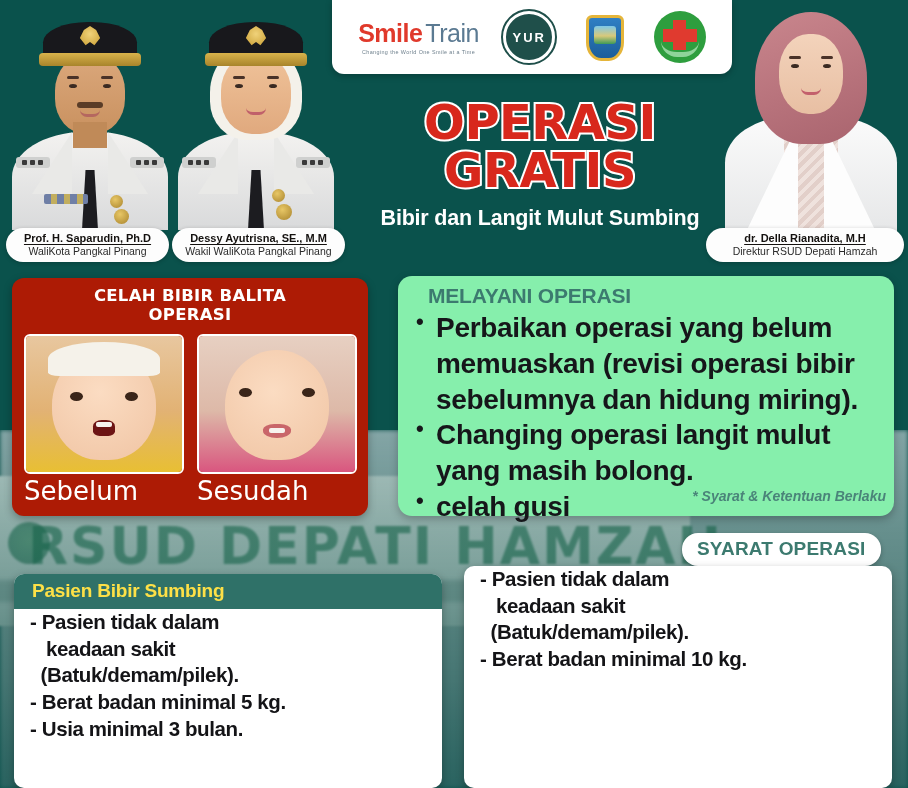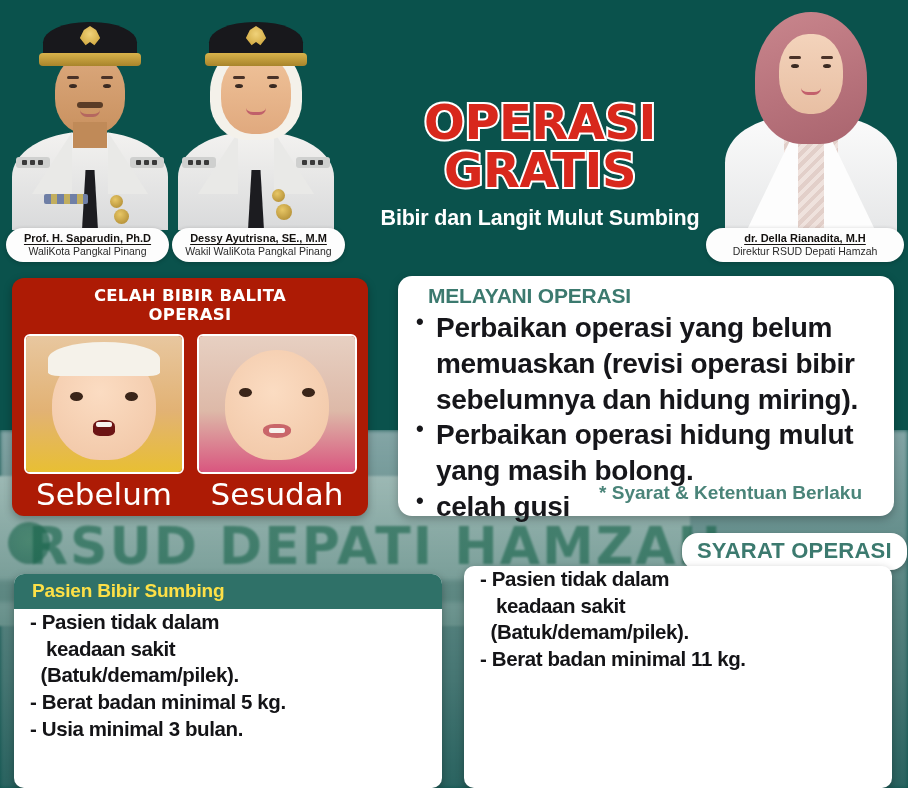--- a/index.html
+++ b/index.html
@@ -287,56 +287,56 @@
   }
   .baby-teeth {
     position: absolute; left: 50%; transform: translateX(-50%);
     width: 16px; height: 5px; background: #f7f2ee; border-radius: 2px;
   }
   .rc-labels {
     position: absolute; left: 12px; top: 198px; width: 334px;
     display: flex; gap: 13px;
   }
   .rc-label {
-    width: 160px; text-align: center; color: #ffffff;
-    font-size: 31px; font-weight: 400;
+    width: 160px; text-align: left; color: #ffffff;
+    font-size: 26px; font-weight: 400;
     font-family: "DejaVu Sans", sans-serif;
   }
 
   
   #services {
     position: absolute; left: 398px; top: 276px; width: 496px; height: 240px;
-    background: #ffffff; border-radius: 14px;
+    background: #86efac; border-radius: 14px;
     padding: 8px 14px 6px 16px;
     box-shadow: 0 3px 8px rgba(0,0,0,.26);
   }
   .svc-title {
     color: #3c7a6f; font-size: 21px; font-weight: 700;
     letter-spacing: -.2px; margin-left: 14px; margin-bottom: 2px;
   }
   .svc-list { list-style: none; }
   .svc-list li {
     position: relative; padding-left: 22px;
     font-size: 28px; font-weight: 700; color: #16161a;
     line-height: 1.28; letter-spacing: -.3px;
   }
   .svc-list li::before {
     content: "•"; position: absolute; left: 2px; top: -2px; font-size: 22px;
   }
   .svc-note {
-    position: absolute; right: 32px; bottom: 12px;
-    color: #4a8479; font-size: 19px; font-weight: 700; 
+    position: absolute; right: 8px; bottom: 12px;
+    color: #4a8479; font-size: 14px; font-weight: 700; font-style: italic;
   }
 
   
   #syaratBadge {
     position: absolute; left: 682px; top: 533px;
     background: #ffffff; border-radius: 16px;
     padding: 5px 15px 6px;
-    color: #3c7a6f; font-size: 22px; font-weight: 700; letter-spacing: .2px;
+    color: #3c7a6f; font-size: 19px; font-weight: 700; letter-spacing: .2px;
     box-shadow: 0 2px 5px rgba(0,0,0,.25);
   }
 
   
   .reqcard {
     position: absolute; background: #ffffff;
     border-radius: 10px; overflow: hidden;
     box-shadow: 0 3px 9px rgba(0,0,0,.3);
   }
   #reqLeft  { left: 14px;  top: 574px; width: 428px; height: 214px; }
@@ -362,20 +362,39 @@
     <div class="bd-building"></div>
     <div class="bd-band"></div>
 
   </div>
   <div class="bd-seal"></div>
   <div class="bd-watermark">RSUD DEPATI HAMZAH</div>
   <div class="backdrop" style="pointer-events:none">
     <div class="bd-tealwash"></div>
   </div>
 
+  <div class="logobar">
+    <div class="smiletrain">
+      <div class="st-row">
+        <span class="st-word-a">Smile</span>
+        <span class="st-word-b">Train</span>
+      </div>
+      <div class="st-tag">Changing the World One Smile at a Time</div>
+    </div>
+    <div class="yur">YUR</div>
+    <div class="crest">
+      <div class="crest-shield"></div>
+      <div class="crest-inner"></div>
+    </div>
+    <div class="hosp">
+      <div class="hosp-cross-v"></div>
+      <div class="hosp-cross-h"></div>
+      <div class="hosp-hands"></div>
+    </div>
+  </div>
 
   <div class="portrait" id="official1">
     <div class="of-uniform"></div>
     <div class="of-collar-l"></div>
     <div class="of-collar-r"></div>
     <div class="of-tie"></div>
     <div class="of-shoulder l">
         <i style="left:6px"></i>
         <i style="left:14px"></i>
         <i style="left:22px"></i>
@@ -488,21 +507,21 @@
     <div class="rc-labels">
       <div class="rc-label">Sebelum</div>
       <div class="rc-label">Sesudah</div>
     </div>
   </div>
 
   <div id="services">
     <div class="svc-title">MELAYANI OPERASI</div>
     <ul class="svc-list">
       <li>Perbaikan operasi yang belum memuaskan (revisi operasi bibir sebelumnya dan hidung miring).</li>
-      <li>Perbaikan operasi hidung mulut yang masih bolong.</li>
+      <li>Changing operasi langit mulut yang masih bolong.</li>
       <li>celah gusi</li>
     </ul>
     <div class="svc-note">* Syarat &amp; Ketentuan Berlaku</div>
   </div>
 
   <div id="syaratBadge">SYARAT OPERASI</div>
 
   <div class="reqcard" id="reqLeft">
     <div class="req-head">Pasien Bibir Sumbing</div>
     <div class="req-body">
@@ -512,17 +531,17 @@
       <div class="line">- Berat badan minimal 5 kg.</div>
       <div class="line">- Usia minimal 3 bulan.</div>
     </div>
   </div>
 
   <div class="reqcard" id="reqRight">
     <div class="req-body">
       <div class="line">- Pasien tidak dalam</div>
       <div class="line">   keadaan sakit</div>
       <div class="line">  (Batuk/demam/pilek).</div>
-      <div class="line">- Berat badan minimal 11 kg.</div>
+      <div class="line">- Berat badan minimal 10 kg.</div>
     </div>
   </div>
 
 </div>
 
 </body></html>

